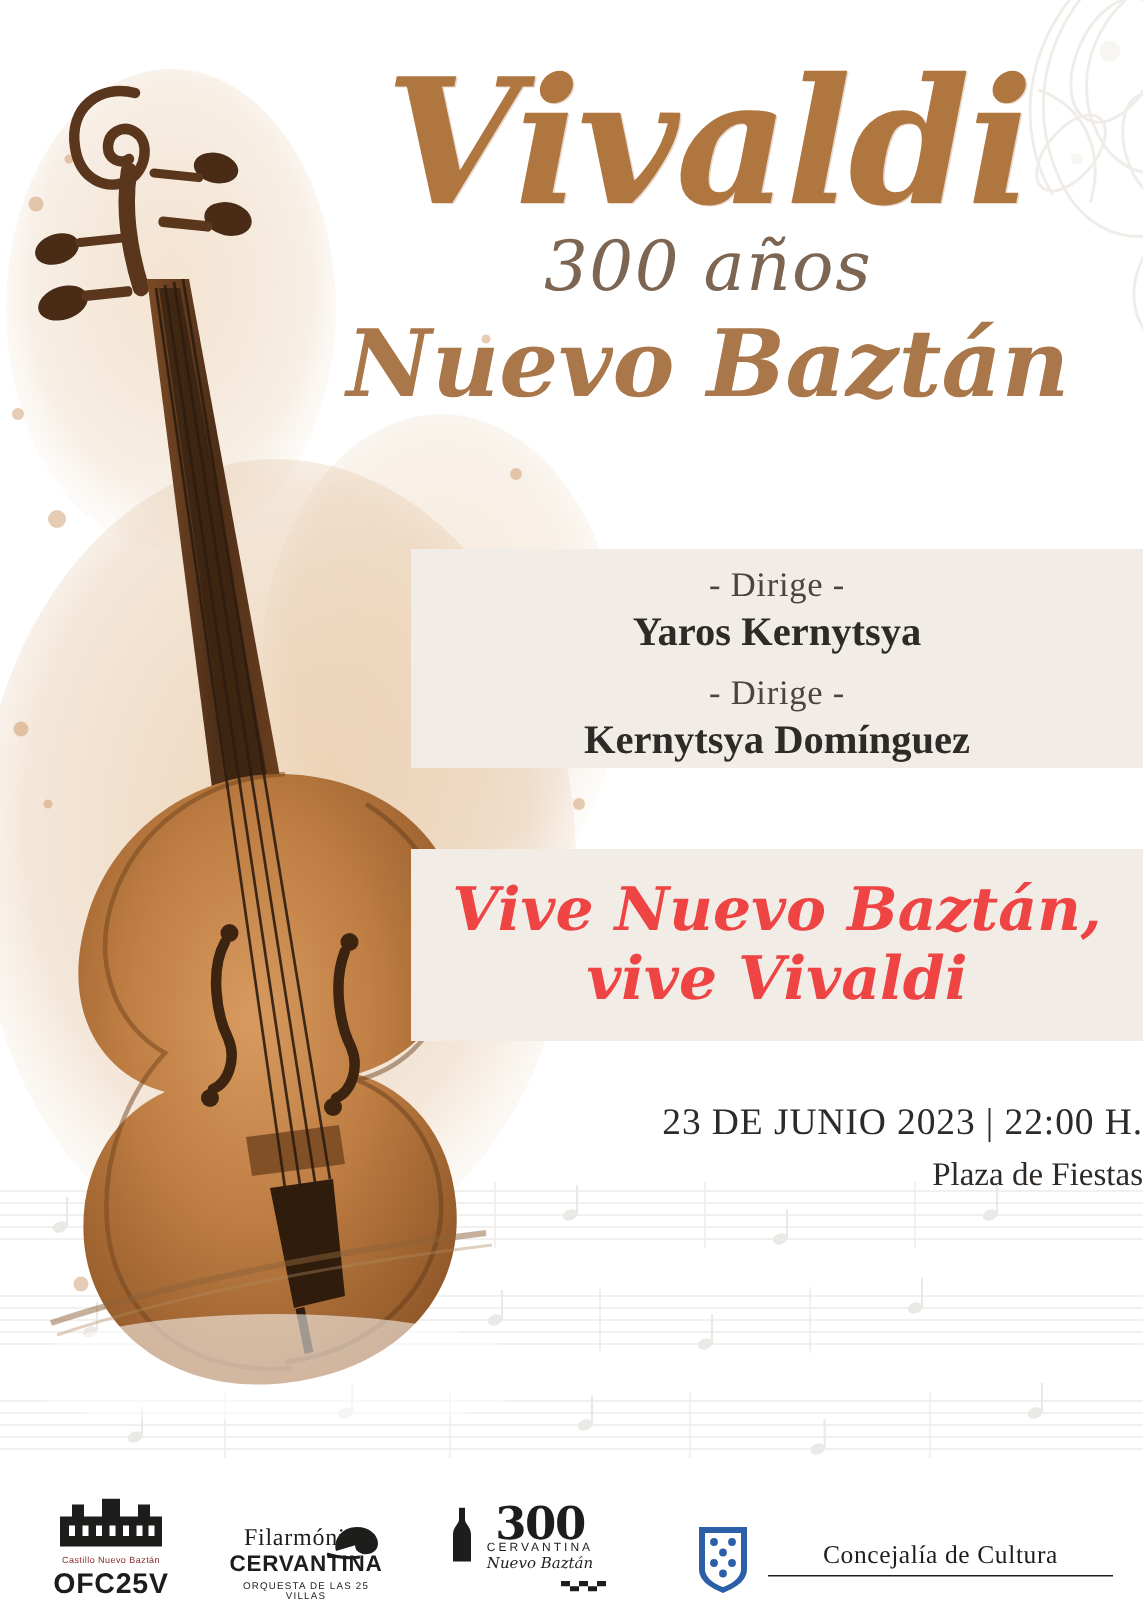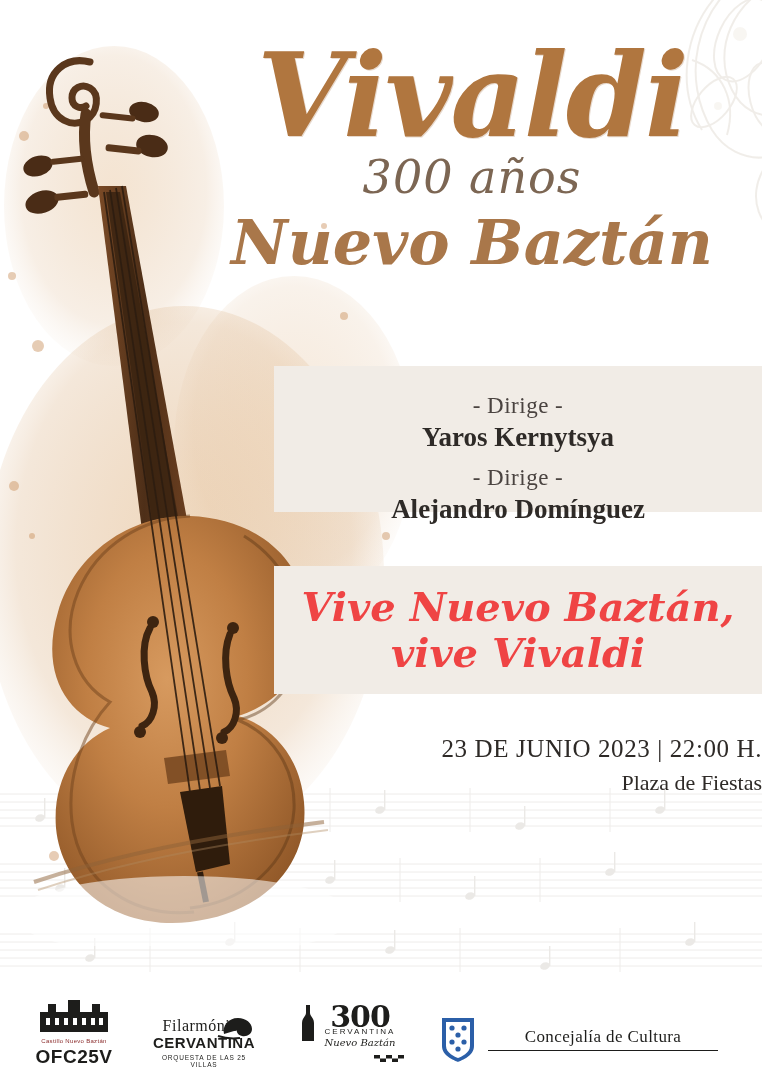--- a/index.html
+++ b/index.html
@@ -103,21 +103,21 @@
   }
   .band-slogan {
     left: 274px;
     top: 566px;
     width: 488px;
     height: 128px;
   }
   .credits-inner {
     position: absolute;
     left: 274px;
-    top: 380px;
+    top: 364px;
     width: 488px;
     height: 158px;
     display: flex;
     flex-direction: column;
     align-items: center;
     justify-content: center;
     text-align: center;
   }
   .role {
     font-family: "Liberation Serif", serif;
@@ -242,21 +242,21 @@
     letter-spacing: 2px;
     margin-top: -4px;
   }
   .logo-300 .nb {
     font-family: "DejaVu Serif", serif;
     font-style: italic;
     font-size: 10px;
     margin-top: 1px;
   }
 
-  .logo-ayto { left: 438px; bottom: 16px; width: 280px; display: flex; align-items: center; }
+  .logo-ayto { left: 462px; bottom: 16px; width: 280px; display: flex; align-items: center; }
   .ayto-text { margin-left: 10px; text-align: center; flex: 1; }
   .ayto-1 {
     font-family: "Liberation Serif", serif;
     font-size: 17px;
     letter-spacing: 0.4px;
     padding-bottom: 3px;
     border-bottom: 1px solid #1d1d1b;
   }
   .ayto-2 {
     font-family: "Liberation Serif", serif;
@@ -469,21 +469,21 @@
     <div class="title-main">Vivaldi</div>
     <div class="title-sub">300 años</div>
     <div class="title-place">Nuevo Baztán</div>
   </div>
 
   <div class="band band-credits"></div>
   <div class="credits-inner">
     <div class="role">- Dirige -</div>
     <div class="person">Yaros Kernytsya</div>
     <div class="role">- Dirige -</div>
-    <div class="person last">Alejandro Domínguez</div>
+    <div class="person last">Kernytsya Domínguez</div>
   </div>
 
   <div class="band band-slogan"></div>
   <div class="slogan-inner">
     <div class="slogan-line">Vive Nuevo Baztán,</div>
     <div class="slogan-line">vive Vivaldi</div>
   </div>
 
   <div class="datetime-block">
     <div class="date-line">23 DE JUNIO 2023  |  22:00 H.</div>

